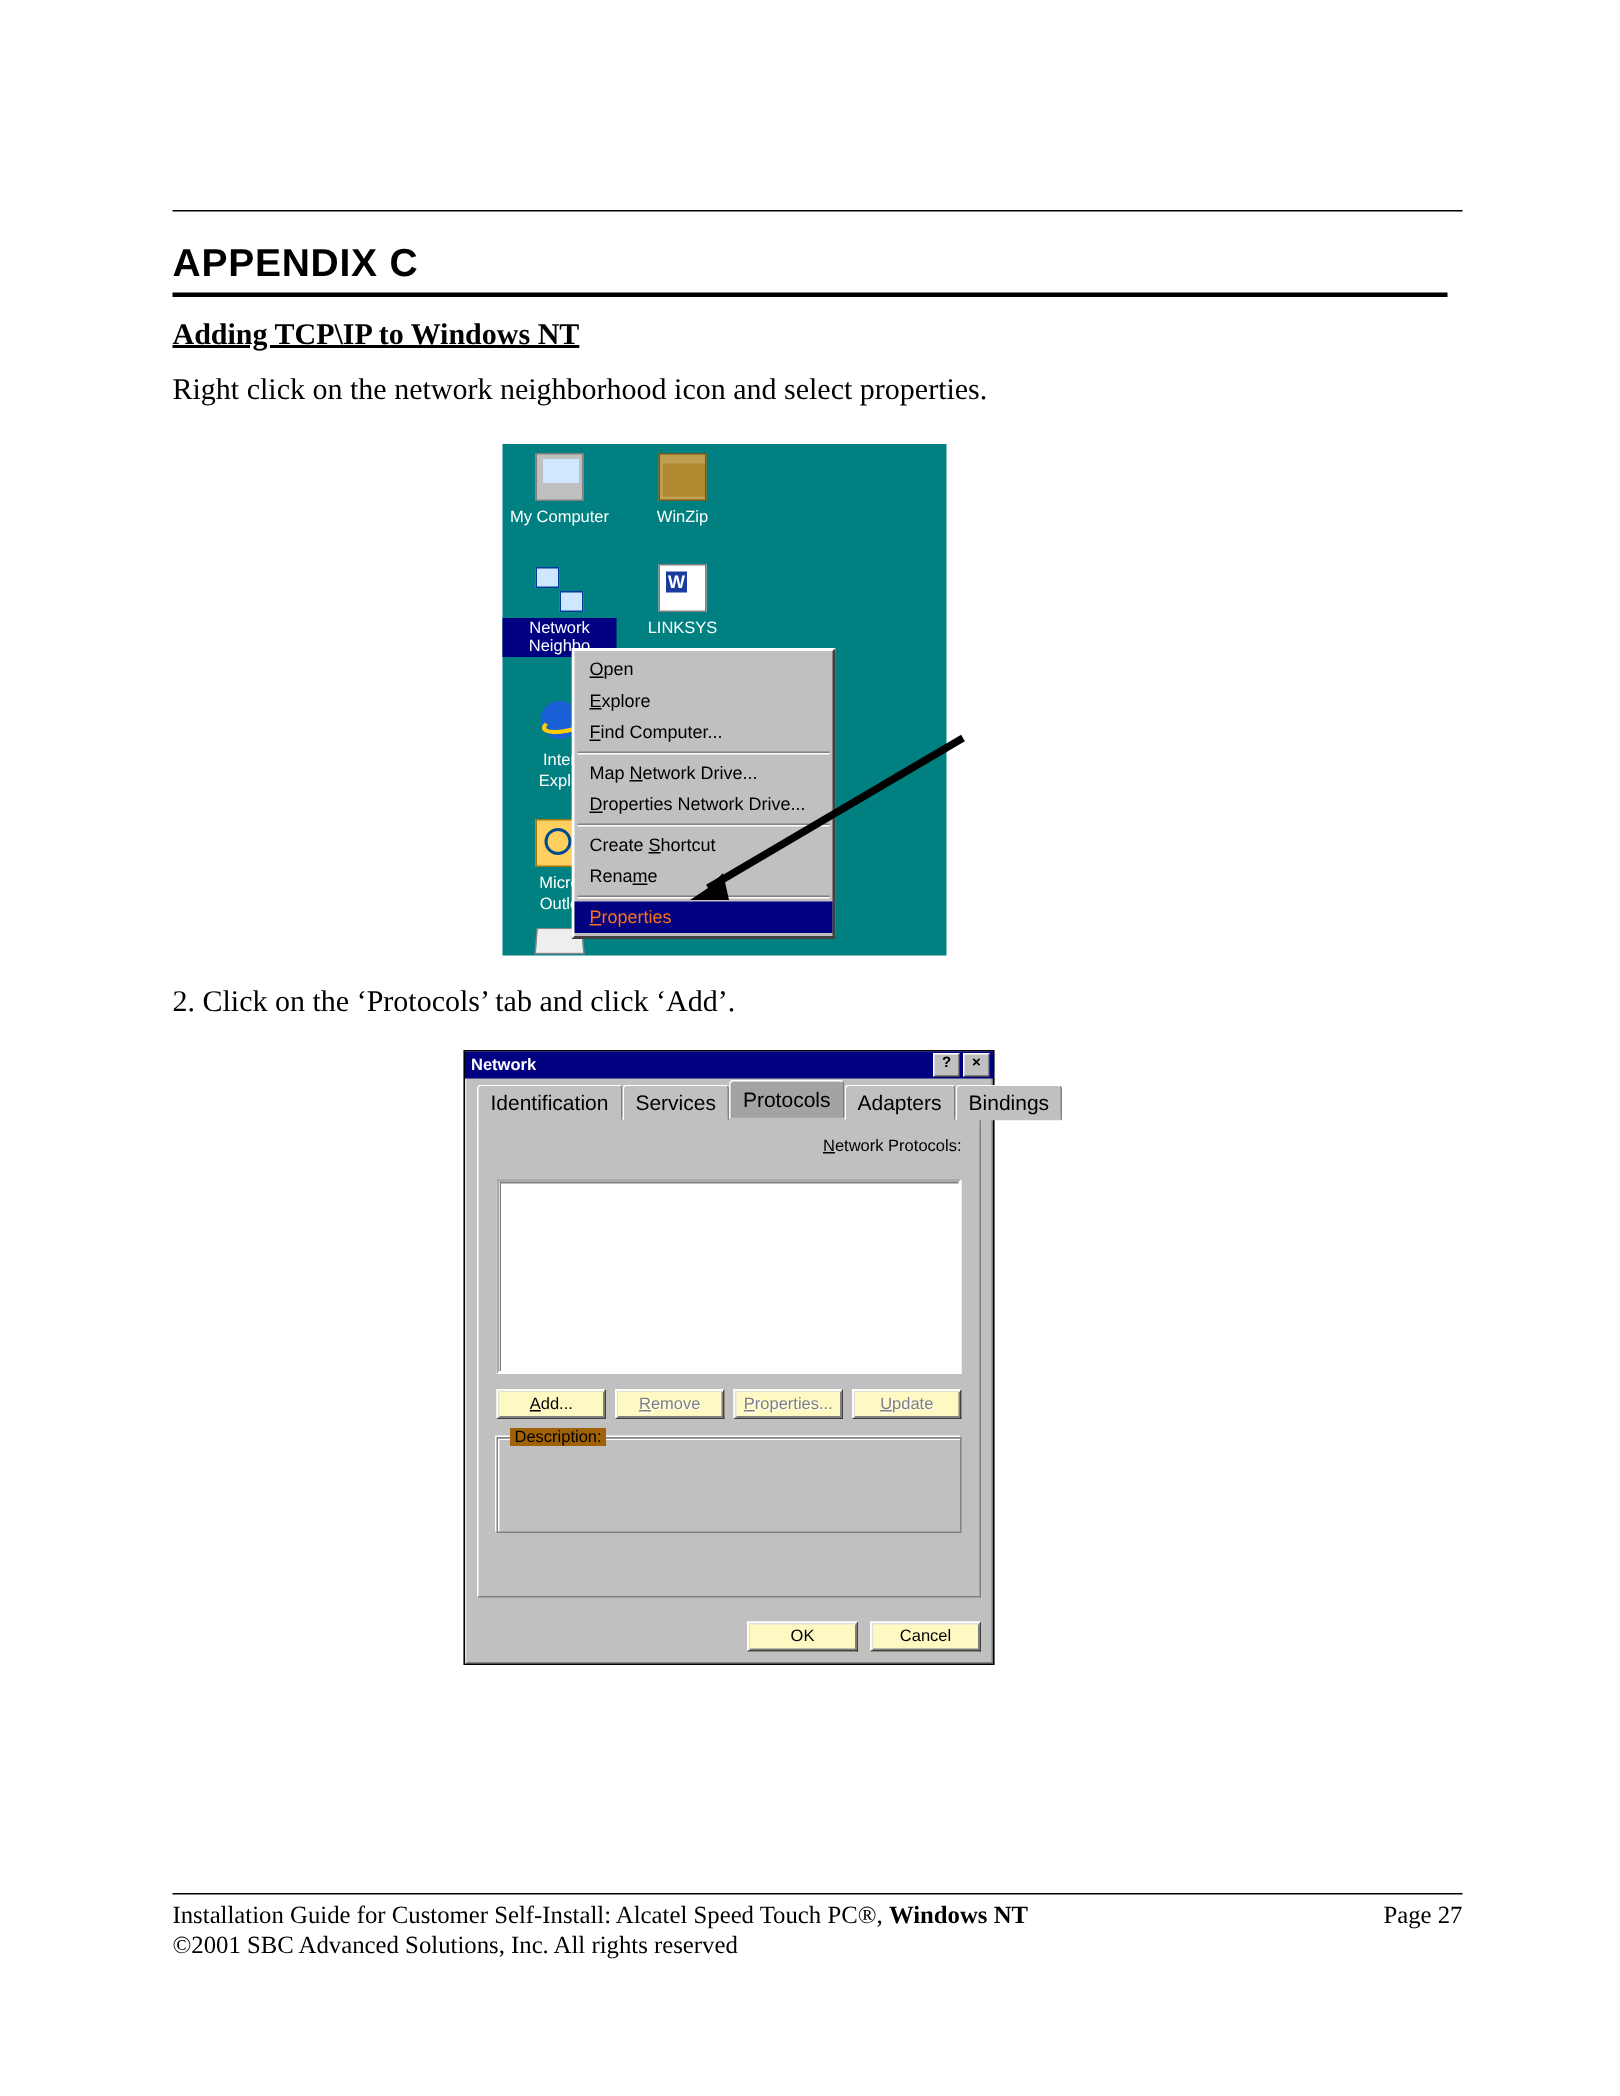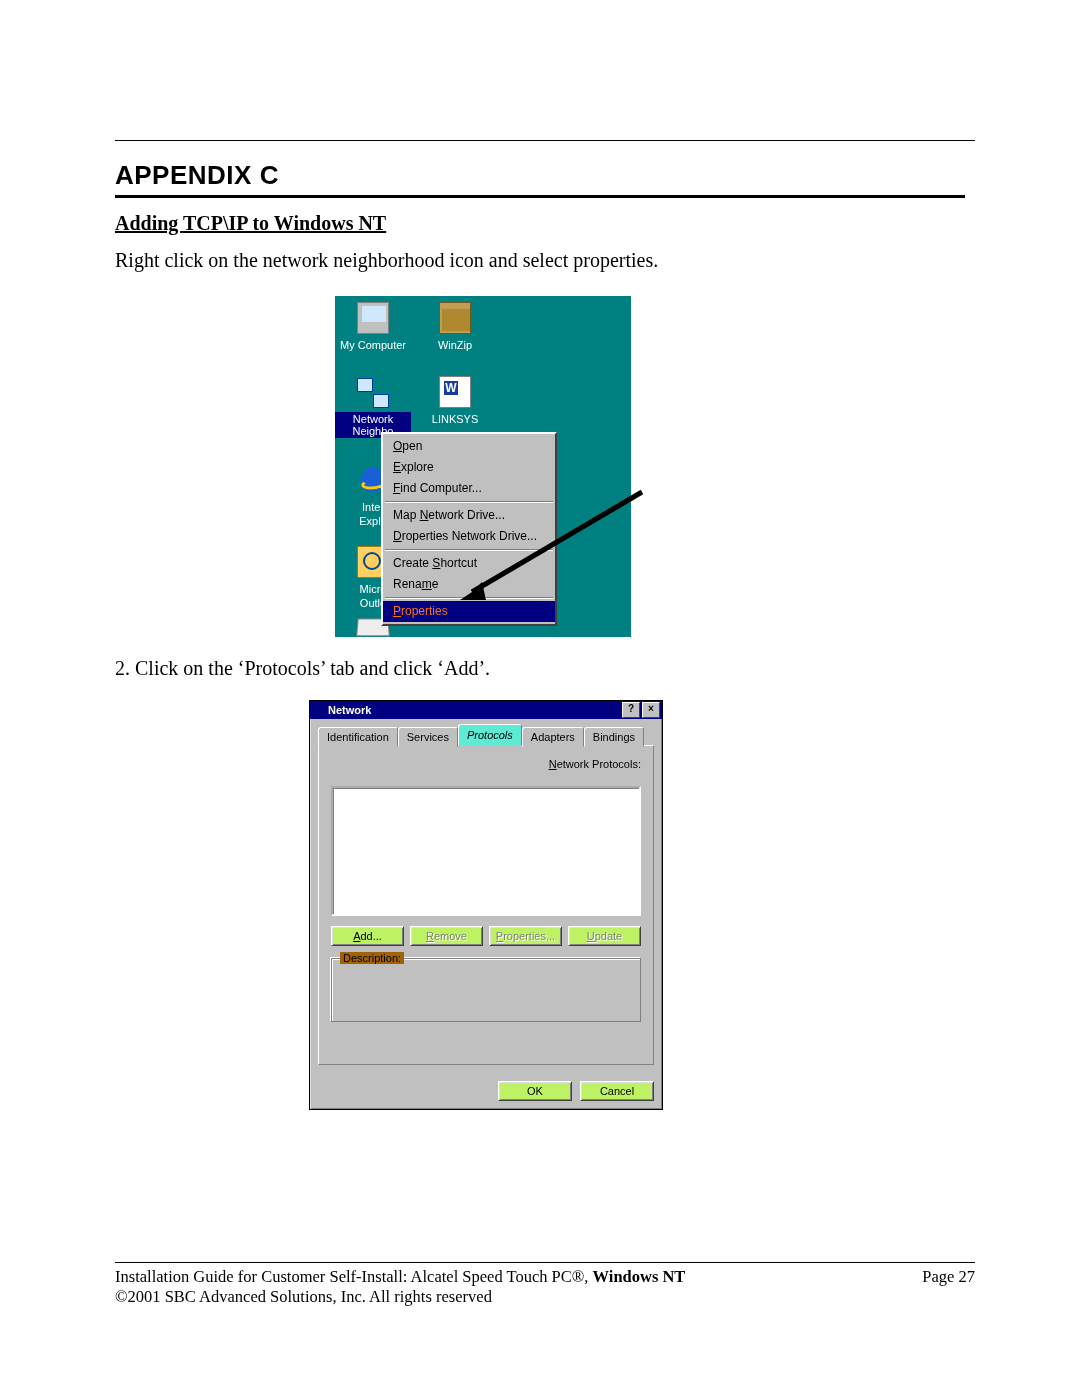--- a/index.html
+++ b/index.html
@@ -167,21 +167,21 @@
     background: #c0c0c0;
     border: 1px solid #000;
     box-shadow: inset 1px 1px 0 #dfdfdf, inset -1px -1px 0 #808080;
   }
   .titlebar {
     background: #000080;
     color: #fff;
     height: 18px;
     display: flex;
     align-items: center;
-    padding: 0 2px 0 18px;
+    padding: 0 2px 0 4px;
     font-weight: bold;
     font-size: 11px;
   }
   .titlebar .spacer { flex: 1; }
   .titlebar .tbtn {
     width: 16px;
     height: 14px;
     background: #c0c0c0;
     border: 1px solid;
     border-color: #fff #404040 #404040 #fff;
@@ -204,33 +204,32 @@
     margin-bottom: -1px;
   }
   .tab {
     padding: 3px 8px 3px 8px;
     background: #c0c0c0;
     border: 1px solid;
     border-color: #fff #808080 #c0c0c0 #fff;
     border-top-left-radius: 3px;
     border-top-right-radius: 3px;
     margin-right: 0px;
-    font-size: 11px;
+    font-size: 14px;
     position: relative;
     top: 1px;
     cursor: default;
   }
   .tab.active {
-    background: #5eead4;
+    background: #a3a3a3;
     border-bottom-color: #c0c0c0;
     top: 0;
     padding-top: 4px;
     padding-bottom: 4px;
     z-index: 2;
-    font-style: italic;
   }
   .tabpanel {
     border: 1px solid;
     border-color: #fff #808080 #808080 #fff;
     background: #c0c0c0;
     padding: 12px 12px 14px 12px;
     min-height: 320px;
     box-sizing: border-box;
   }
   .panel-label .ul { text-decoration: underline; }
@@ -242,21 +241,21 @@
     border: 2px inset #fff;
     box-shadow: inset 1px 1px 0 #808080, inset -1px -1px 0 #fff;
     box-sizing: border-box;
   }
   .btnrow {
     margin-top: 10px;
     display: flex;
     gap: 6px;
   }
   .w95btn {
-    background: #bef264;
+    background: #fef9c3;
     border: 1px solid;
     border-color: #fff #404040 #404040 #fff;
     box-shadow: inset 1px 1px 0 #dfdfdf, inset -1px -1px 0 #808080;
     padding: 3px 0;
     font-size: 11px;
     width: 74px;
     text-align: center;
     cursor: default;
   }
   .w95btn.disabled {

